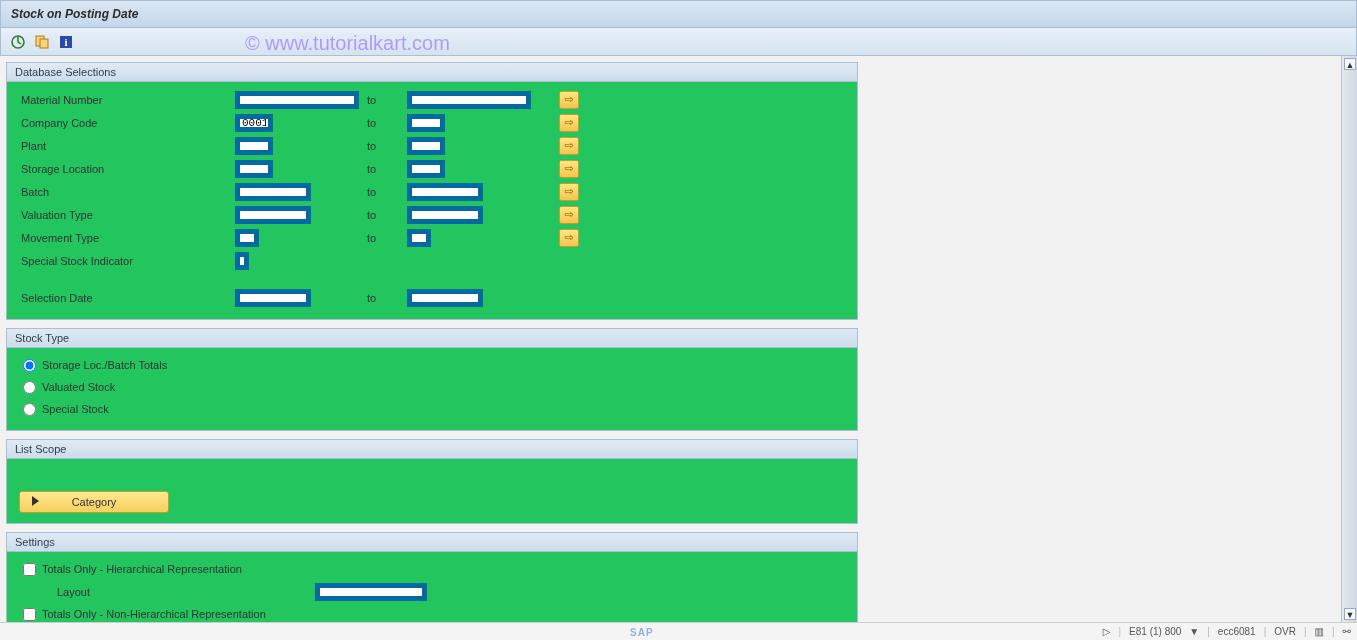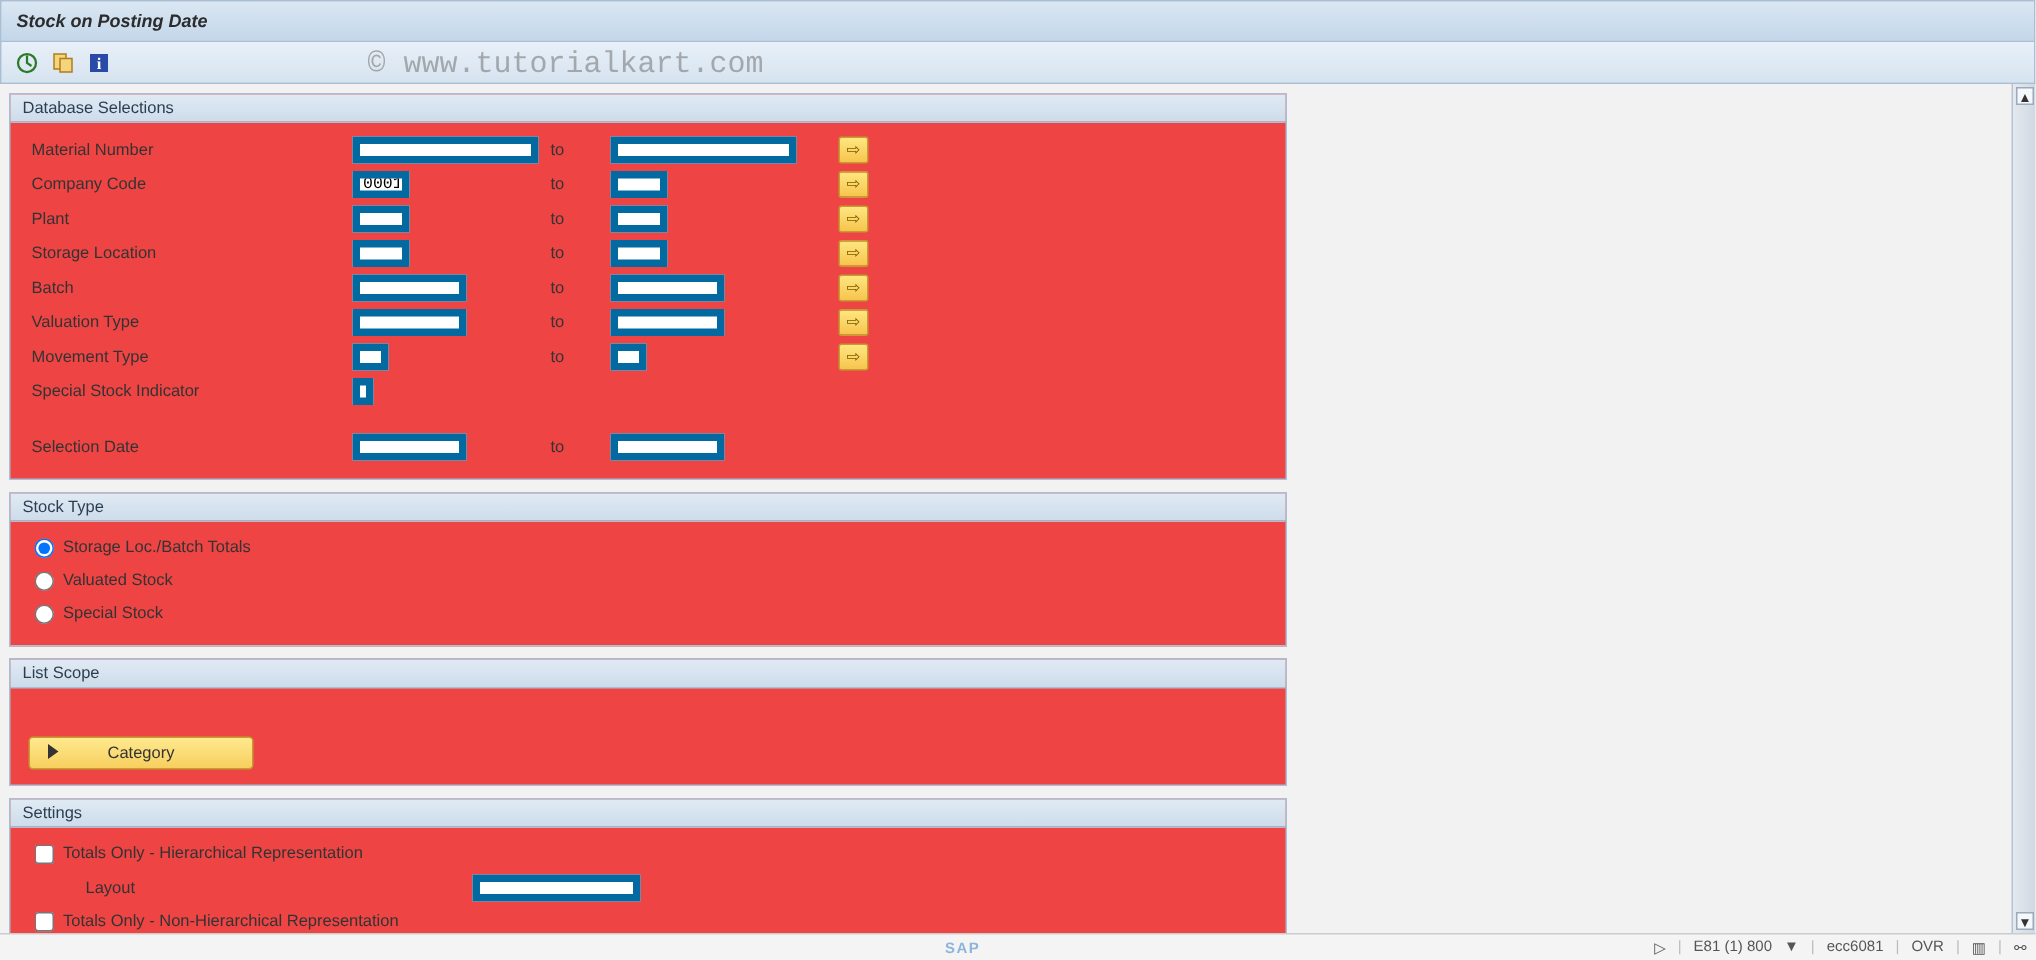--- a/index.html
+++ b/index.html
@@ -23,23 +23,23 @@
     font-weight: bold;
     font-style: italic;
     color: #2c2c2c;
     position: relative;
   }
   .watermark {
     position: absolute;
     left: 245px;
     top: 32px;
     font-size: 20px;
-    color: #737373;
+    color: #8b5cf6;
     opacity: 0.55;
-    font-family: Liberation Mono, monospace;
+    font-family: Liberation Sans, sans-serif;
     pointer-events: none;
     z-index: 10;
   }
   .toolbar {
     background: linear-gradient(#e8f0f8, #d6e3f0);
     border: 1px solid #a9bfd6;
     border-top: none;
     height: 28px;
     display: flex;
     align-items: center;
@@ -70,21 +70,21 @@
     position: absolute;
     left:2px; width:12px; height:12px;
     font-size:9px; text-align:center; line-height:12px;
     background:#f4f7fb; border:1px solid #9caabb;
     cursor:pointer;
   }
   .rscroll .up{top:2px}
   .rscroll .down{bottom:2px}
   .group {
     border: 1px solid #a9bfd6;
-    background: #ef4444;
+    background: #22c55e;
     margin-bottom: 8px;
     width: 852px;
   }
   .group-h {
     background: linear-gradient(#e0eaf4,#cddceb);
     border-bottom: 1px solid #a9bfd6;
     padding: 3px 8px;
     font-size: 11px;
     color: #2c3e50;
   }

